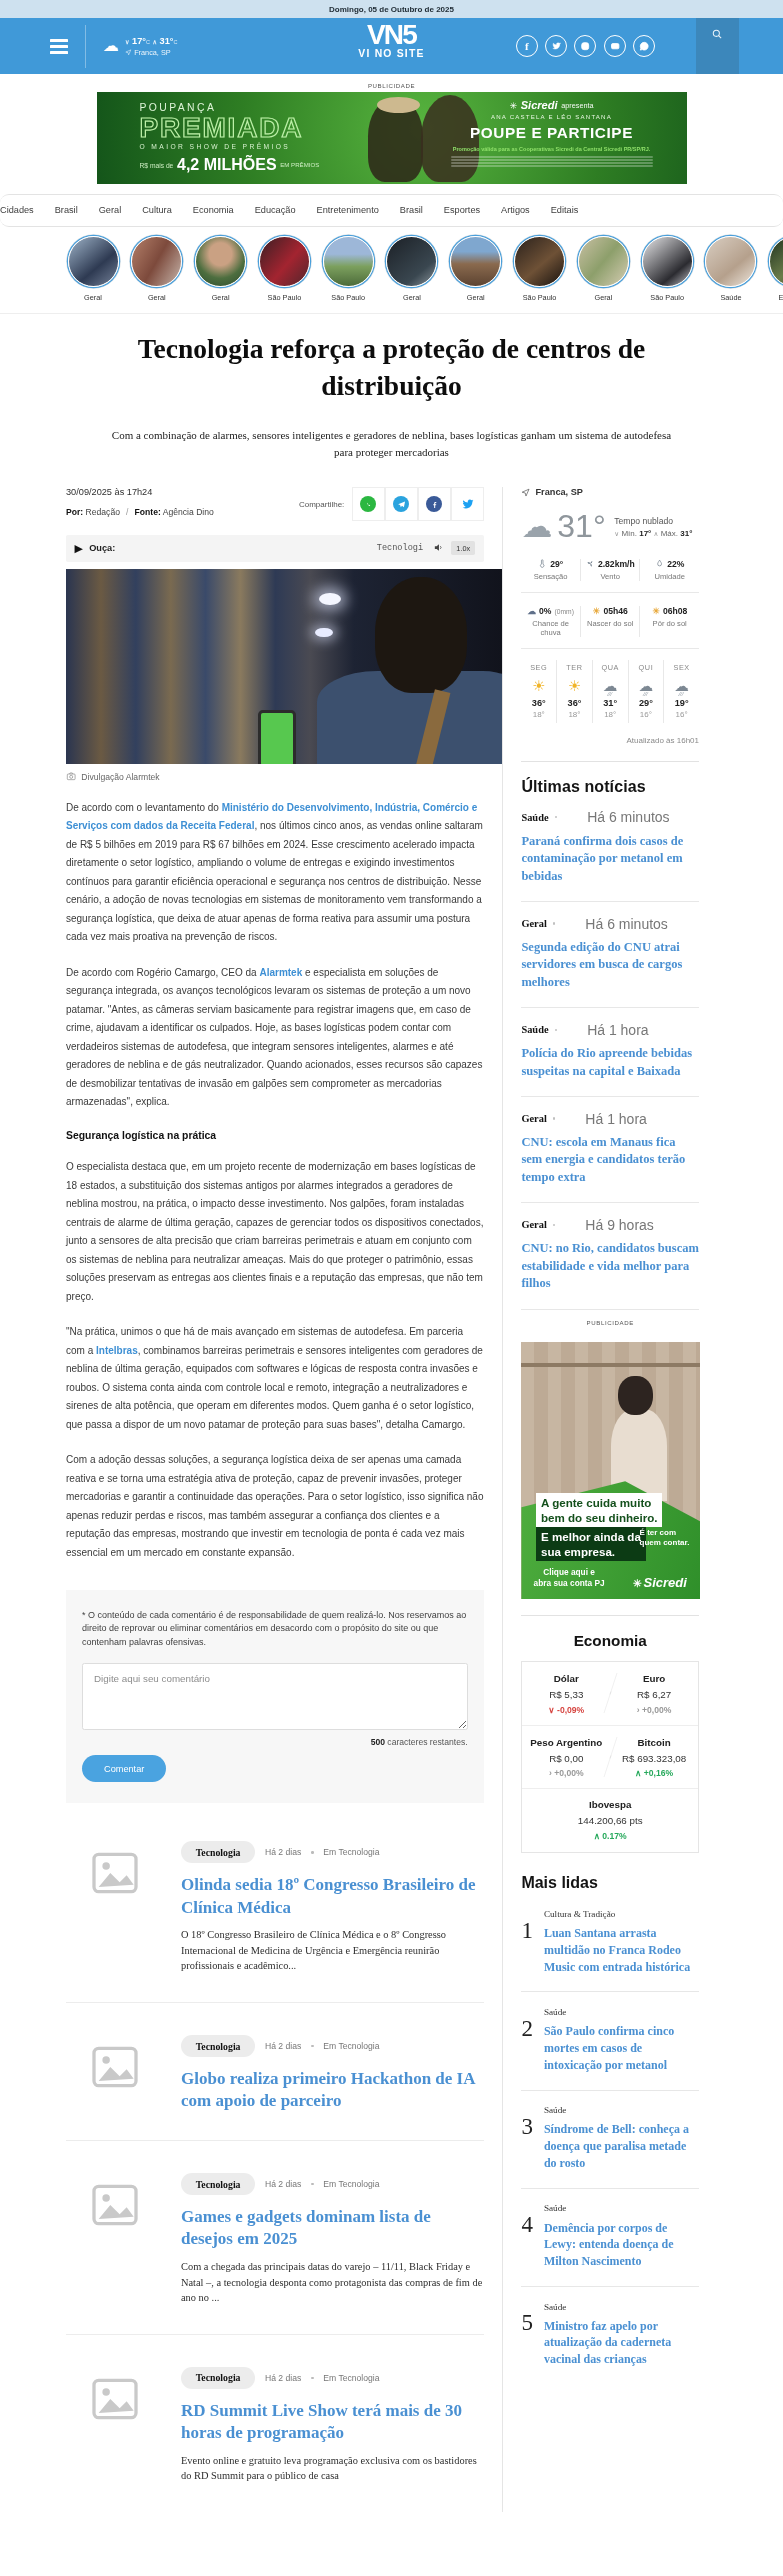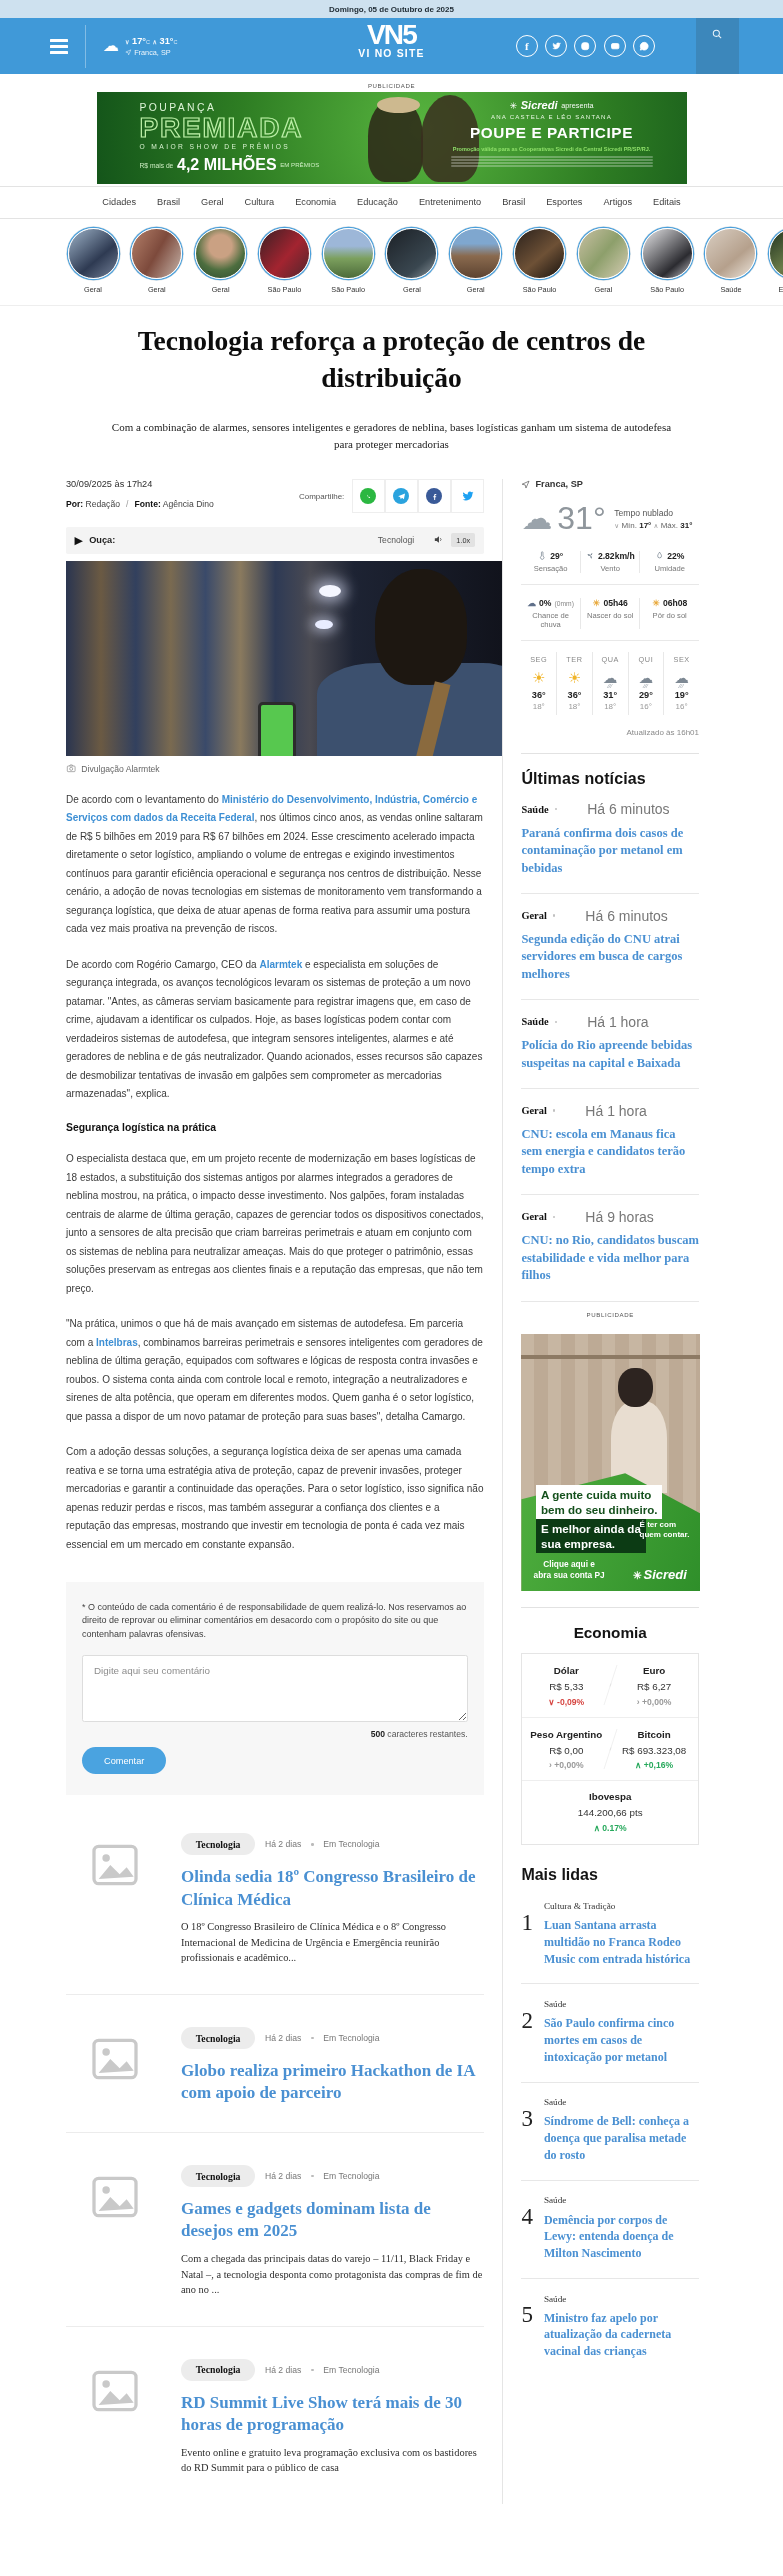--- a/index.html
+++ b/index.html
@@ -55,22 +55,22 @@
   .bn-brandrow .mark { color:#fff; font-size:9.2px; }
   .bn-brandrow .bname { font-weight:bold; font-style:italic; font-size:11px; }
   .bn-brandrow .bnote { font-size:7.3px; opacity:.95; }
   .bn-artists { font-size:6.1px; letter-spacing:1.2px; margin-top:1.8px; color:#e7f7e0; }
   .bn-cta { font-size:15.3px; font-weight:bold; letter-spacing:0.6px; margin-top:3.7px; }
   .bn-promo { font-size:5.5px; color:#8fe06a; font-weight:bold; margin-top:4.9px; }
   .bn-fine { margin-top:3.7px; display:flex; flex-direction:column; gap:1.2px; }
   .bn-fine i { display:block; height:1.8px; background:rgba(255,255,255,.28); border-radius:1.2px; }
 
   
-  .mainnav { margin-top:2px; border-top:0.6px solid #e3e3e3; border-bottom:0.6px solid #e3e3e3;
-             display:flex; justify-content:center; gap:21px; padding:10.4px 0; }
+  .mainnav { margin-top:10px; border-top:0.6px solid #e3e3e3; border-bottom:0.6px solid #e3e3e3;
+             display:flex; justify-content:flex-start; gap:21px; padding:10.4px 0;border-radius:9px; }
   .mainnav a { text-decoration:none; color:#3d3d3d; font-size:9.2px; cursor:pointer; }
 
   
   .stories { display:flex; gap:9.8px; padding:8.6px 0 11px 66px; overflow:hidden; border-bottom:0.6px solid #eee; }
   .story { flex:0 0 auto; width:54px; text-align:center; cursor:pointer; }
   .avatar { width:51px; height:51px; border-radius:50%; border:1.8px solid #fff; box-shadow:0 0 0 1.2px #4aa0dc, 0 0 0 1.8px #0d2a3d22; margin:1.2px auto 3.7px; }
   .story span { font-size:7.3px; color:#333; }
   .s1{background:linear-gradient(140deg,#9fb4c9,#2e3a52 60%,#76839a);} .s2{background:linear-gradient(120deg,#b4806a,#7d4a3c 50%,#c7b6ac);}
   .s3{background:radial-gradient(circle at 50% 35%,#caa183 28%,#4d6e3f 60%,#2c4a2e);} .s4{background:linear-gradient(130deg,#3a1f24,#a32430 55%,#50262c);}
   .s5{background:linear-gradient(180deg,#9db7d8 35%,#7ca05e 60%,#4c6b3a);} .s6{background:linear-gradient(140deg,#1b2026,#3a4750 70%,#8a959c);}
@@ -98,21 +98,21 @@
   .share-box { width:33px; height:34px; border:0.6px solid #eee; background:#fff; display:flex; align-items:center; justify-content:center; cursor:pointer; }
   .sc { width:16px; height:16px; border-radius:50%; display:flex; align-items:center; justify-content:center; }
   .sc svg { width:9.2px; height:9.2px; fill:#fff; }
   .sc.wa{background:#2bb741;} .sc.tg{background:#2aa3de;} .sc.fb{background:#3a5a98;}
   .bird svg{ width:14.7px; height:14.7px; fill:#1da1f2; }
 
   .player { margin-top:13.5px; background:#f4f4f4; border-radius:1.8px; height:27px; display:flex; align-items:center; padding:0 8.6px; }
   .play-btn { background:none; border:none; font-size:11px; color:#111; cursor:pointer; margin-right:6.1px; }
   .player .listen { font-size:9.2px; font-weight:bold; color:#222; }
   .player .spacer { flex:1; }
-  .player .track { font-size:8.6px; color:#555; margin-right:19px; }
+  .player .track { font-size:8.6px; color:#555; margin-right:10px;font-family:Liberation Mono, monospace; }
   .player .spk svg { width:11px; height:11px; fill:#444; }
   .player .speed { margin-left:7.3px; background:#e2e2e2; border:none; border-radius:1.8px; font-size:7.3px; color:#333; padding:2.4px 4.9px; cursor:pointer; }
 
   .hero { margin-top:7.3px; width:436px; height:195px; position:relative; overflow:hidden;
           background: linear-gradient(90deg,#2a3550 0%,#6b5a43 8%,#32405e 16%,#7a6a50 24%,#3a4a6a 32%,#8a7a5e 40%,#2e3a55 48%,#4a4a52 56%,#1d2333 66%,#11131c 100%); }
   .hero .glow1{position:absolute;left:58%;top:12%;width:22px;height:12.2px;background:#f4f6ff;border-radius:50%;box-shadow:0 0 13.5px 6.1px #dfe6ff99;}
   .hero .glow2{position:absolute;left:57%;top:30%;width:18.4px;height:9.8px;background:#e8ecff;border-radius:50%;box-shadow:0 0 11px 4.9px #dfe6ff77;}
   .hero .head{position:absolute;right:8%;top:4%;width:92px;height:116px;background:#1d1711;border-radius:48% 48% 40% 40%;}
   .hero .body{position:absolute;right:-4%;top:52%;width:202px;height:104px;background:#3c506e;border-radius:30% 18% 0 0;}
   .hero .strap{position:absolute;right:14%;top:62%;width:16px;height:80px;background:#8a6a3e;transform:rotate(14deg);}

